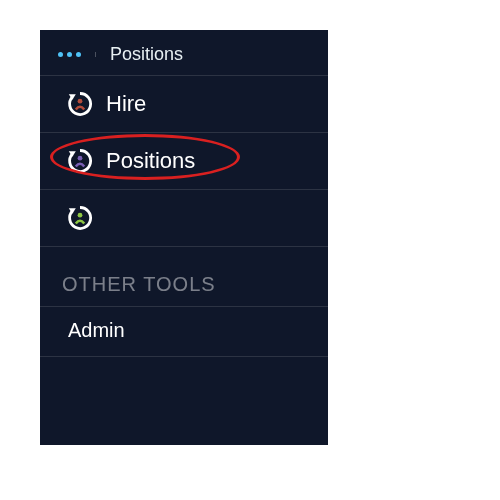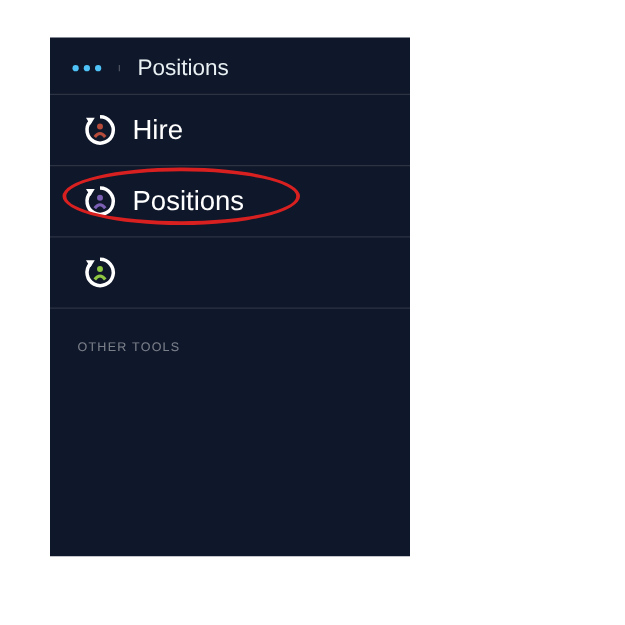--- a/index.html
+++ b/index.html
@@ -57,21 +57,21 @@
       font-weight: 400;
       color: #ffffff;
     }
     .icon-wrap {
       width: 28px;
       height: 28px;
       display: block;
     }
     .section-header {
       color: rgba(255,255,255,0.45);
-      font-size: 10px;
+      font-size: 20px;
       letter-spacing: 1px;
       padding: 26px 22px 10px 22px;
       font-weight: 500;
     }
     .tool-item {
       padding: 12px 28px 14px 28px;
       font-size: 20px;
       color: #fff;
       border-bottom: 1px solid rgba(255,255,255,0.12);
       border-top: 1px solid rgba(255,255,255,0.12);
@@ -135,16 +135,19 @@
         <path d="M 20 5 A 15 15 0 1 1 9 10" fill="none" stroke="#fff" stroke-width="4"></path>
         <polygon points="4,6 14,6 9,14" fill="#fff"></polygon>
         <circle cx="20" cy="16" r="3.4" fill="#8fc743"></circle>
         <path d="M 14 28 Q 20 20 26 28" fill="none" stroke-width="3.6" stroke="#8fc743"></path>
       </svg>
     </span>
   </div>
 
   <div class="section-header">OTHER TOOLS</div>
 
+  <div class="tool-item">
+    <span>Admin</span>
+  </div>
 
 
   <div class="highlight-ring"></div>
 </div>
 
 </body></html>

